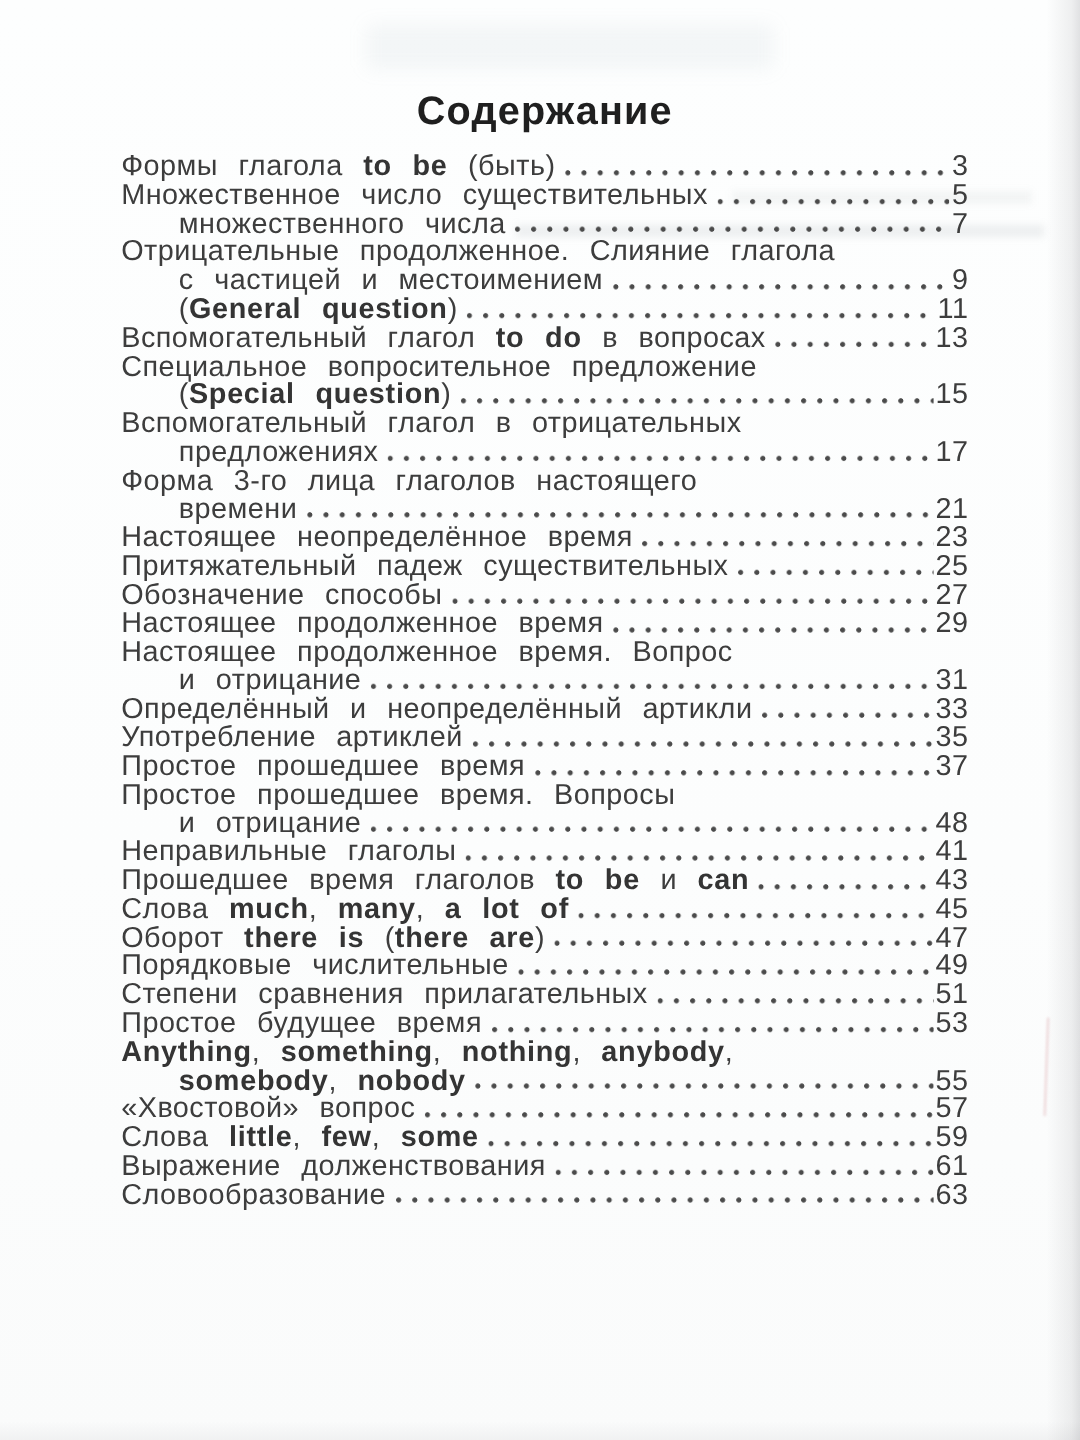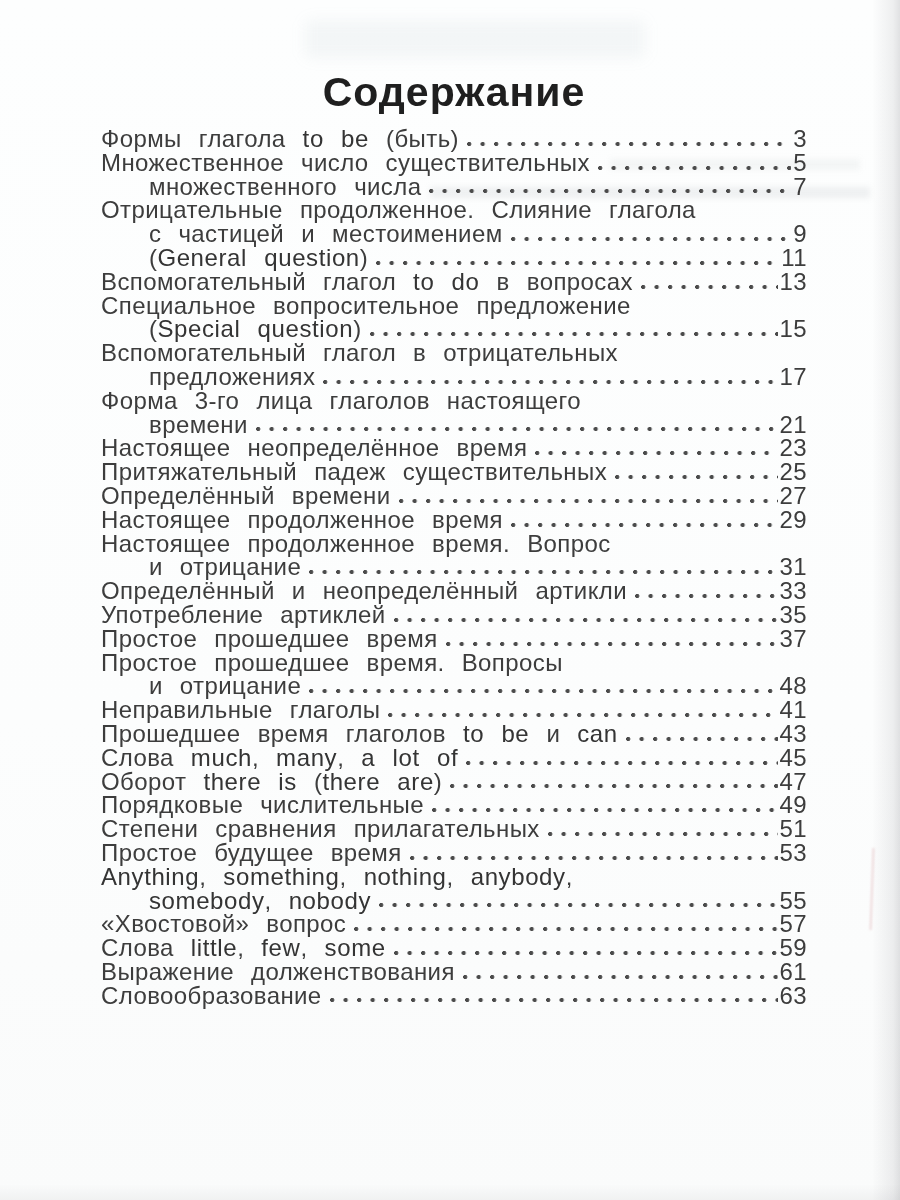--- a/index.html
+++ b/index.html
@@ -16,39 +16,39 @@
     color: #3d3d3d;
   }
   .content {
     position: absolute;
     left: 101px; top: 70px;
     width: 706px;
   }
   .title {
     margin: 0 0 13px 0;
     text-align: center;
-    font-size: 41px;
+    font-size: 33px;
     line-height: 44px;
     font-weight: 700;
     letter-spacing: 1px;
     color: #1f1f1f;
   }
   .toc-entry { display: block; }
   .toc-line {
     display: flex;
     align-items: baseline;
     font-size: 24px;
     line-height: 23.8px;
     letter-spacing: 0.4px;
     word-spacing: 10px;
     white-space: nowrap;
   }
   .toc-line.indent { padding-left: 48px; }
   .txt { flex: 0 0 auto; }
-  .txt .b { font-weight: 400; color: #343434; letter-spacing: 0.6px; }
+  .txt .b { font-weight: 700; color: #343434; letter-spacing: 0.6px; }
   .leader {
     flex: 1 1 auto;
     min-width: 12px;
     height: 6px;
     align-self: flex-end;
     margin: 0 2px 4px 8px;
     background-image: radial-gradient(circle at 2.2px 3px, #4b4b4b 1.8px, rgba(0,0,0,0) 2.4px);
     background-size: 13.5px 6px;
     background-repeat: repeat-x;
   }
@@ -193,21 +193,21 @@
         </div>
         <div class="toc-entry">
           <div class="toc-line">
             <span class="txt"><span>Притяжательный падеж существительных</span></span>
             <span class="leader"></span>
             <span class="pg">25</span>
           </div>
         </div>
         <div class="toc-entry">
           <div class="toc-line">
-            <span class="txt"><span>Определённый времени</span></span>
+            <span class="txt"><span>Обозначение способы</span></span>
             <span class="leader"></span>
             <span class="pg">27</span>
           </div>
         </div>
         <div class="toc-entry">
           <div class="toc-line">
             <span class="txt"><span>Настоящее продолженное время</span></span>
             <span class="leader"></span>
             <span class="pg">29</span>
           </div>

